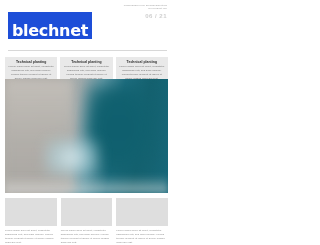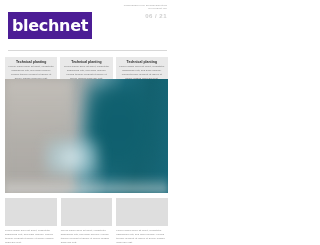--- a/index.html
+++ b/index.html
@@ -27,23 +27,23 @@
     position: relative;
     height: 52px;
     padding: 0;
   }
   .masthead {
     position: absolute;
     left: 8px;
     top: 12px;
     width: 84px;
     height: 27px;
-    background: #4c1d95;
+    background: #1d4ed8;
     display: flex;
-    align-items: center;
+    align-items: flex-end;
     justify-content: center;
   }
   .masthead-word {
     color: #ffffff;
     font-size: 16px;
     font-weight: bold;
     letter-spacing: -0.3px;
     line-height: 1;
     font-family: "DejaVu Sans", sans-serif;
   }

